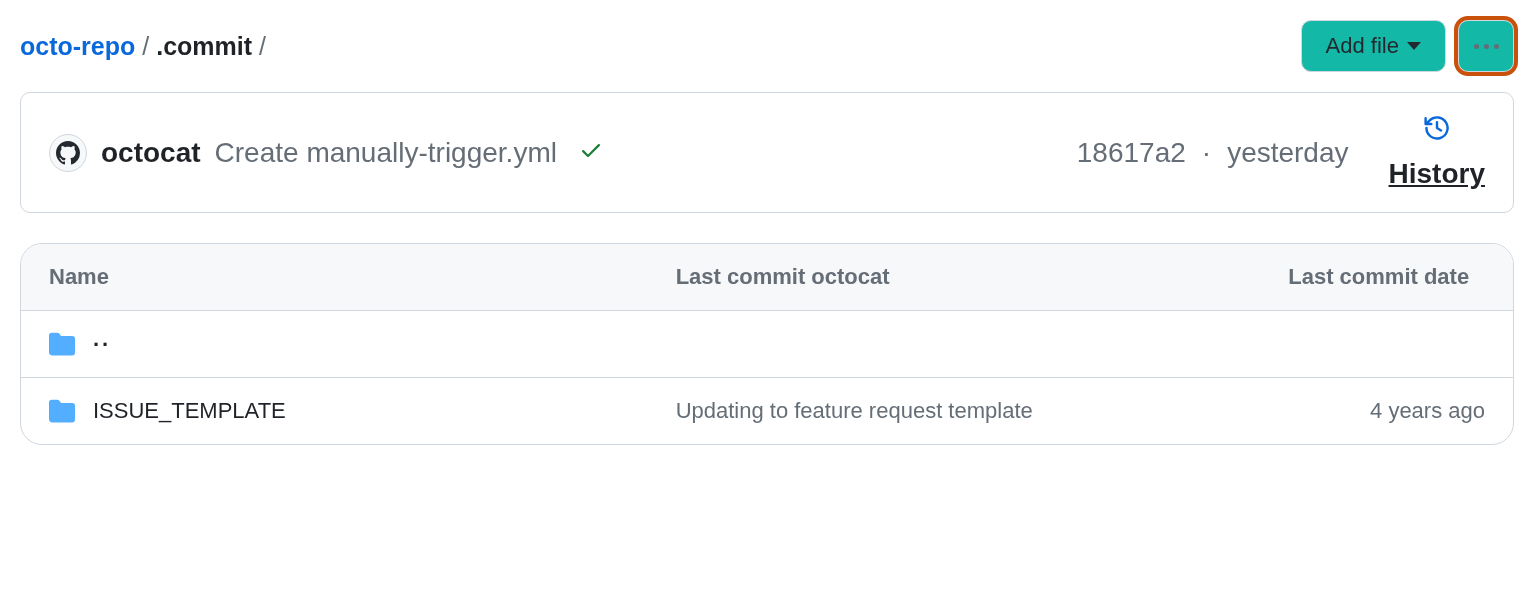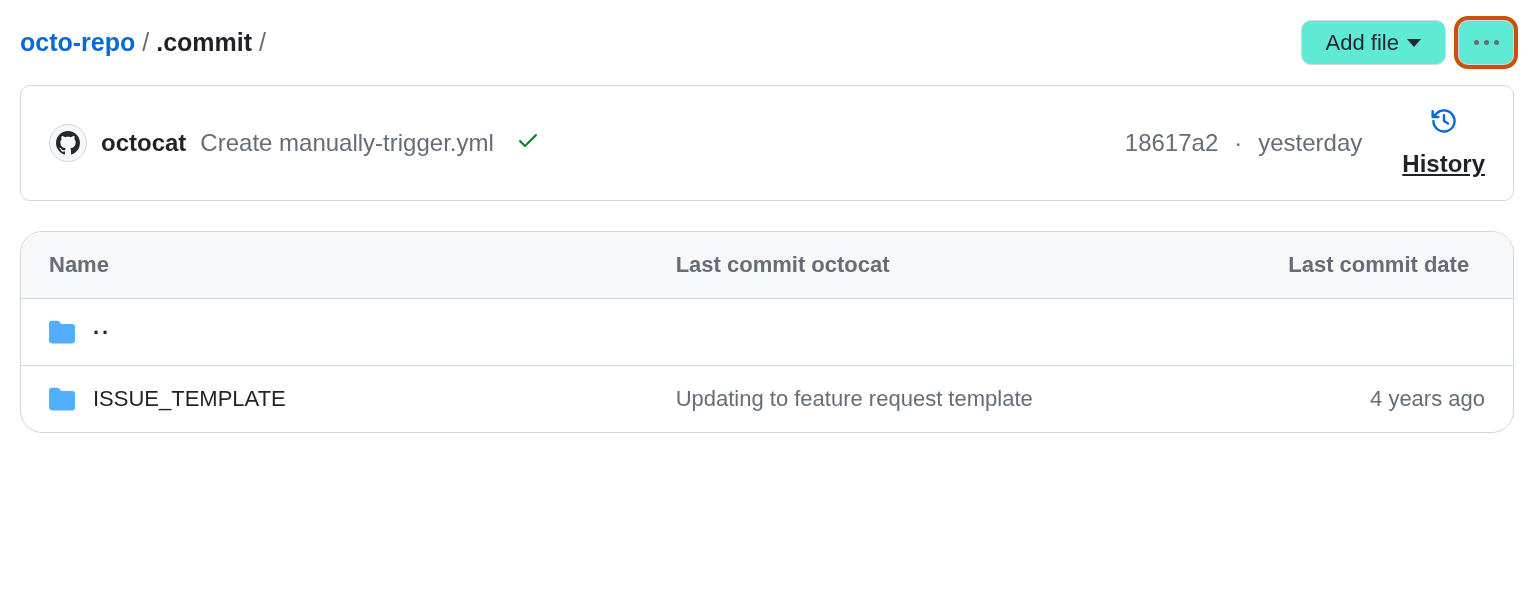--- a/index.html
+++ b/index.html
@@ -38,23 +38,23 @@
     }
     .actions {
       display: flex;
       gap: 12px;
       align-items: center;
     }
     .btn {
       display: inline-flex;
       align-items: center;
       gap: 8px;
-      height: 45px;
+      height: 52px;
       padding: 0 24px;
-      background: #5eead4;
+      background: #14b8a6;
       border: 1px solid #d0d7de;
       border-radius: 10px;
       font-size: 22px;
       font-weight: 500;
       color: #24292f;
       cursor: pointer;
     }
     .btn-icon {
       width: 56px;
       padding: 0;
@@ -80,21 +80,21 @@
       border-radius: 50%;
     }
     .commit-box {
       border: 1px solid #d0d7de;
       border-radius: 10px;
       padding: 22px 28px;
       display: flex;
       align-items: center;
       gap: 14px;
       margin-bottom: 30px;
-      font-size: 24px;
+      font-size: 28px;
     }
     .avatar {
       width: 38px; height: 38px;
       border-radius: 50%;
       background: #f6f8fa;
       border: 1px solid #d0d7de;
       display: flex;
       align-items: center;
       justify-content: center;
     }

